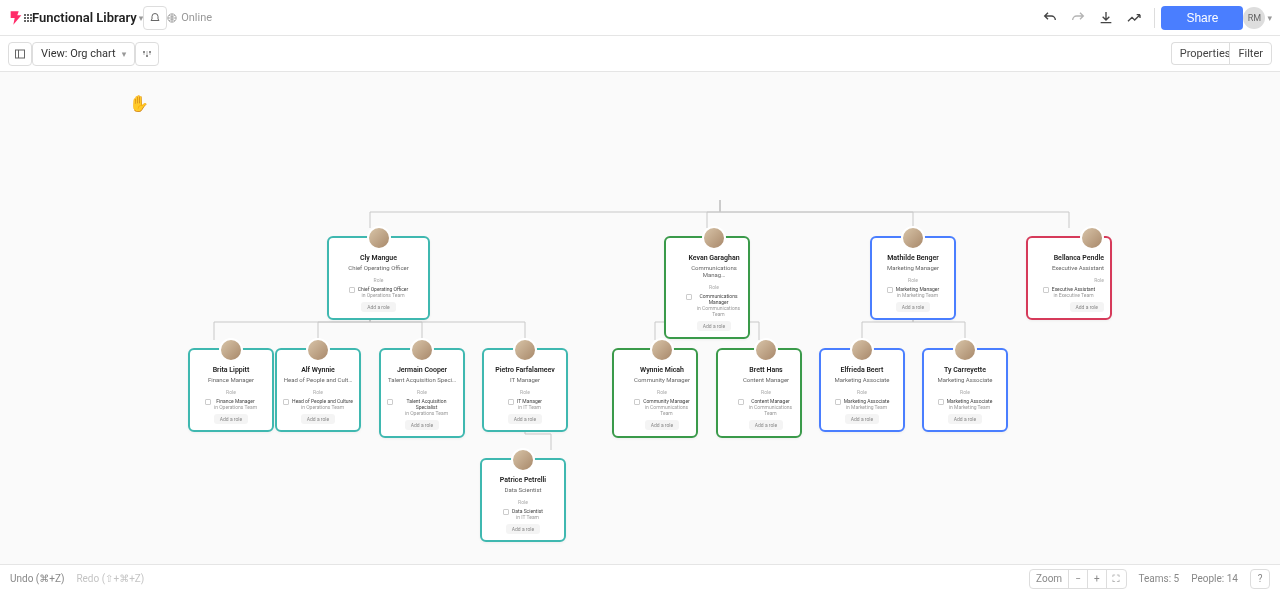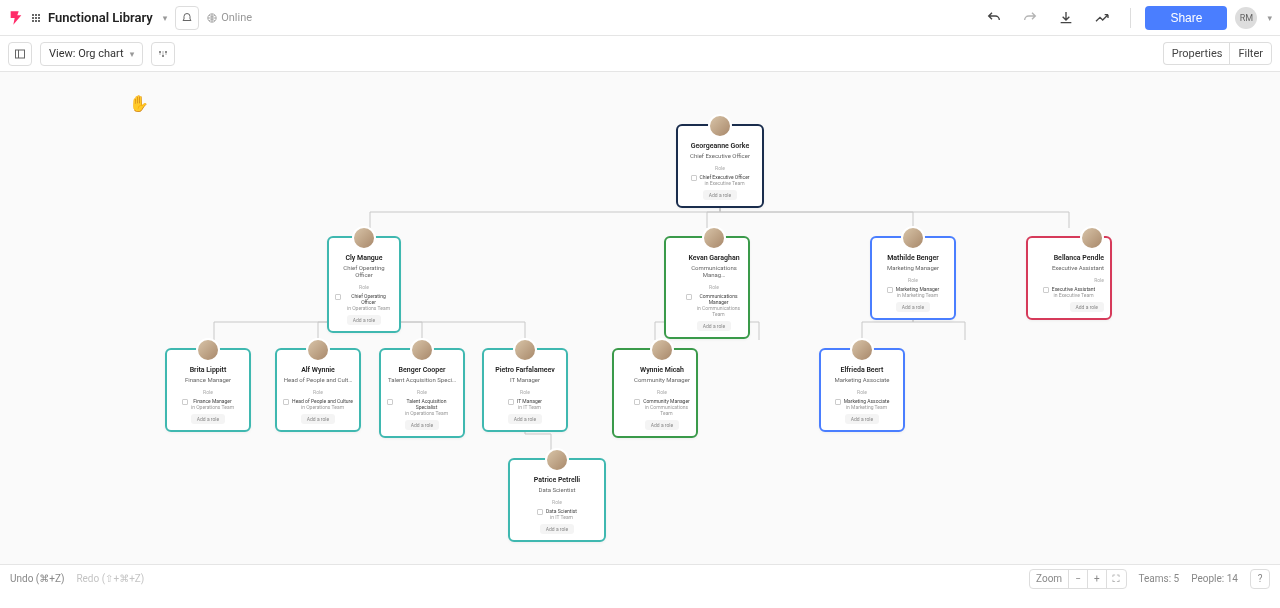--- a/index.html
+++ b/index.html
@@ -1,34 +1,34 @@
 <!DOCTYPE html>
 <html><head>
 <meta charset="utf-8">
 <style>
 * { box-sizing: border-box; margin: 0; padding: 0; }
 body { font-family: -apple-system, BlinkMacSystemFont, "Segoe UI", Roboto, sans-serif; background: #fff; width: 1280px; height: 608px; overflow: hidden; position: relative; }
 
 
-.header { height: 36px; border-bottom: 1px solid #e5e5e5; display: flex; align-items: center; padding: 0 8px; gap: 8px; }
+.header { height: 36px; border-bottom: 1px solid #e5e5e5; display: flex; align-items: center; padding: 0 8px; }
 .logo { width: 16px; height: 16px; }
 .apps-icon { display: grid; grid-template-columns: repeat(3,2px); grid-template-rows: repeat(3,2px); gap: 1px; }
 .apps-icon span { background: #666; }
 .doc-title { font-size: 13px; font-weight: 600; color: #222; }
 .chev { color: #999; font-size: 9px; margin-left: 2px; }
 .hdr-btn { width: 24px; height: 24px; border: 1px solid #ddd; border-radius: 4px; display: flex; align-items: center; justify-content: center; background: #fff; cursor: pointer; }
 .online-dot { color: #999; font-size: 11px; display: flex; align-items: center; gap: 4px; }
 .spacer { flex: 1; }
 .icon-btn { width: 28px; height: 28px; display: flex; align-items: center; justify-content: center; cursor: pointer; color: #444; }
 .divider { width: 1px; height: 20px; background: #ddd; margin: 0 6px; }
 .share-btn { background: #4a7eff; color: #fff; border: none; border-radius: 4px; padding: 5px 25px; font-size: 12px; cursor: pointer; }
 .avatar-badge { width: 22px; height: 22px; border-radius: 50%; background: #ddd; color: #666; font-size: 9px; display: flex; align-items: center; justify-content: center; }
 
 
-.toolbar { height: 36px; border-bottom: 1px solid #e5e5e5; display: flex; align-items: center; padding: 0 8px; gap: 8px; }
+.toolbar { height: 36px; border-bottom: 1px solid #e5e5e5; display: flex; align-items: center; padding: 0 8px; }
 .tb-btn { height: 24px; border: 1px solid #ddd; border-radius: 4px; display: flex; align-items: center; padding: 0 8px; font-size: 11px; color: #333; background: #fff; cursor: pointer; gap: 4px; }
 .tb-icon-btn { width: 24px; height: 24px; border: 1px solid #ddd; border-radius: 4px; display: flex; align-items: center; justify-content: center; background: #fff; cursor: pointer; }
 .tb-spacer { flex: 1; }
 .tb-link { font-size: 11px; color: #444; padding: 4px 8px; cursor: pointer; border: 1px solid #ddd; border-radius: 4px; background: #fff; }
 
 
 .canvas { position: absolute; top: 72px; left: 0; right: 0; bottom: 28px; background: #fafafa; overflow: hidden; }
 .canvas svg.lines { position: absolute; top: 0; left: 0; width: 100%; height: 100%; pointer-events: none; }
 .canvas svg.lines line, .canvas svg.lines polyline { stroke: #c8c8c8; stroke-width: 1; fill: none; }
 
@@ -154,36 +154,22 @@
     <polyline points="370,238 370,250 525,250 525,268"></polyline>
     <polyline points="707,238 707,250 655,250 655,268"></polyline>
     <polyline points="707,238 707,250 759,250 759,268"></polyline>
     <polyline points="913,238 913,250 862,250 862,268"></polyline>
     <polyline points="913,238 913,250 965,250 965,268"></polyline>
     <polyline points="525,350 525,362 551,362 551,378"></polyline>
   </svg>
 
   <div class="cursor" style="left:129px;top:22px">✋</div>
 
-  <div class="card c-navy" style="left:676px;top:52px;width:88px">
-    <div class="av"></div>
-    <div class="name">Georgeanne Gorke</div>
-    <div class="title">Chief Executive Officer</div>
-    <div class="role-lbl">Role</div>
-    <div class="role-row">
-        <div class="cb"></div>
-        <div class="role-txt">
-          <div class="role-name">Chief Executive Officer</div>
-          <div class="role-team">in Executive Team</div>
-        </div>
-      </div>
-    <div class="add-role">Add a role</div>
-  </div>
-
-  <div class="card c-teal" style="left:327px;top:164px;width:74px">
+
+  <div class="card c-teal" style="left:327px;top:164px;width:103px">
     <div class="av"></div>
     <div class="name">Cly Mangue</div>
     <div class="title">Chief Operating Officer</div>
     <div class="role-lbl">Role</div>
     <div class="role-row">
         <div class="cb"></div>
         <div class="role-txt">
           <div class="role-name">Chief Operating Officer</div>
           <div class="role-team">in Operations Team</div>
         </div>
@@ -226,21 +212,21 @@
     <div class="role-row">
         <div class="cb"></div>
         <div class="role-txt">
           <div class="role-name">Executive Assistant</div>
           <div class="role-team">in Executive Team</div>
         </div>
       </div>
     <div class="add-role">Add a role</div>
   </div>
 
-  <div class="card c-teal" style="left:165px;top:276px;width:86px">
+  <div class="card c-teal" style="left:188px;top:276px;width:86px">
     <div class="av"></div>
     <div class="name">Brita Lippitt</div>
     <div class="title">Finance Manager</div>
     <div class="role-lbl">Role</div>
     <div class="role-row">
         <div class="cb"></div>
         <div class="role-txt">
           <div class="role-name">Finance Manager</div>
           <div class="role-team">in Operations Team</div>
         </div>
@@ -256,21 +242,21 @@
         <div class="cb"></div>
         <div class="role-txt">
           <div class="role-name">Head of People and Culture</div>
           <div class="role-team">in Operations Team</div>
         </div>
       </div>
     <div class="add-role">Add a role</div>
   </div>
   <div class="card c-teal" style="left:379px;top:276px;width:86px">
     <div class="av"></div>
-    <div class="name">Benger Cooper</div>
+    <div class="name">Jermain Cooper</div>
     <div class="title">Talent Acquisition Speci…</div>
     <div class="role-lbl">Role</div>
     <div class="role-row">
         <div class="cb"></div>
         <div class="role-txt">
           <div class="role-name">Talent Acquisition Specialist</div>
           <div class="role-team">in Operations Team</div>
         </div>
       </div>
     <div class="add-role">Add a role</div>
@@ -296,36 +282,64 @@
     <div class="role-lbl">Role</div>
     <div class="role-row">
         <div class="cb"></div>
         <div class="role-txt">
           <div class="role-name">IT Manager</div>
           <div class="role-team">in IT Team</div>
         </div>
       </div>
     <div class="add-role">Add a role</div>
   </div>
+  <div class="card c-green" style="left:716px;top:276px;width:86px">
+    <div class="av"></div>
+    <div class="name">Brett Hans</div>
+    <div class="title">Content Manager</div>
+    <div class="role-lbl">Role</div>
+    <div class="role-row">
+        <div class="cb"></div>
+        <div class="role-txt">
+          <div class="role-name">Content Manager</div>
+          <div class="role-team">in Communications Team</div>
+        </div>
+      </div>
+    <div class="add-role">Add a role</div>
+  </div>
   <div class="card c-blue" style="left:819px;top:276px;width:86px">
     <div class="av"></div>
     <div class="name">Elfrieda Beert</div>
     <div class="title">Marketing Associate</div>
     <div class="role-lbl">Role</div>
     <div class="role-row">
         <div class="cb"></div>
         <div class="role-txt">
           <div class="role-name">Marketing Associate</div>
           <div class="role-team">in Marketing Team</div>
         </div>
       </div>
     <div class="add-role">Add a role</div>
   </div>
-
-  <div class="card c-teal" style="left:508px;top:386px;width:98px">
+  <div class="card c-blue" style="left:922px;top:276px;width:86px">
+    <div class="av"></div>
+    <div class="name">Ty Carreyette</div>
+    <div class="title">Marketing Associate</div>
+    <div class="role-lbl">Role</div>
+    <div class="role-row">
+        <div class="cb"></div>
+        <div class="role-txt">
+          <div class="role-name">Marketing Associate</div>
+          <div class="role-team">in Marketing Team</div>
+        </div>
+      </div>
+    <div class="add-role">Add a role</div>
+  </div>
+
+  <div class="card c-teal" style="left:480px;top:386px;width:86px">
     <div class="av"></div>
     <div class="name">Patrice Petrelli</div>
     <div class="title">Data Scientist</div>
     <div class="role-lbl">Role</div>
     <div class="role-row">
         <div class="cb"></div>
         <div class="role-txt">
           <div class="role-name">Data Scientist</div>
           <div class="role-team">in IT Team</div>
         </div>

